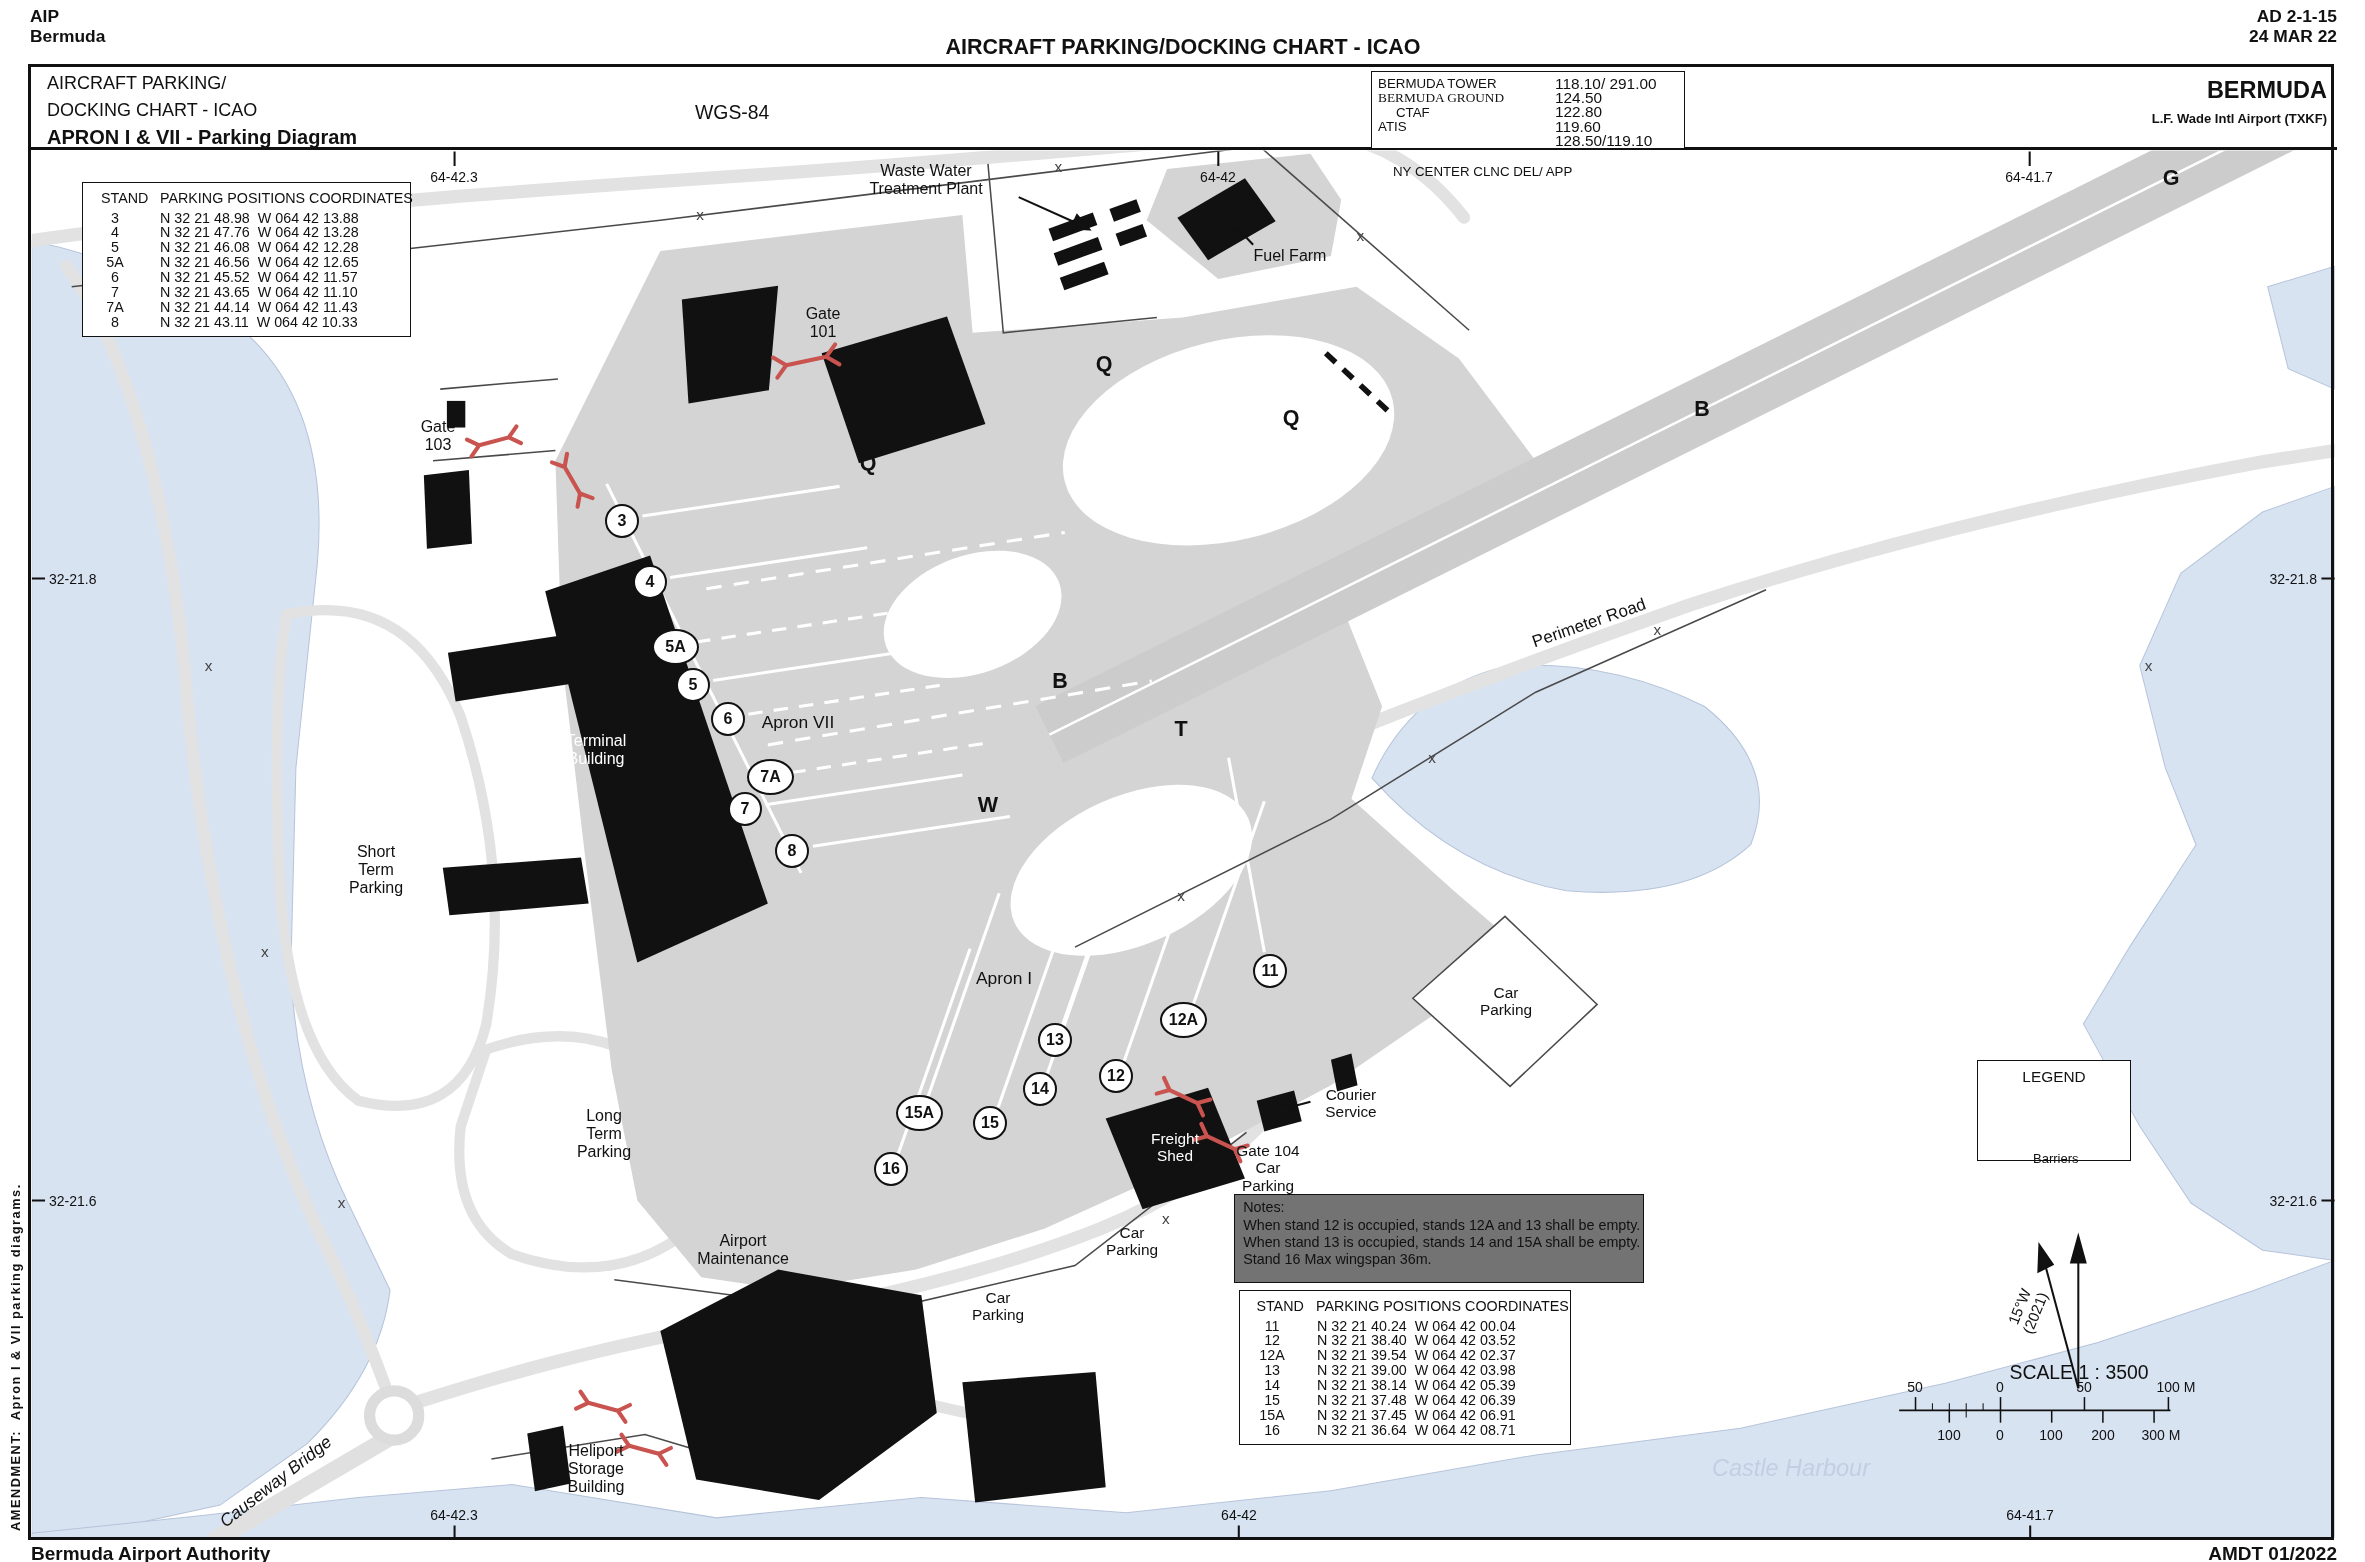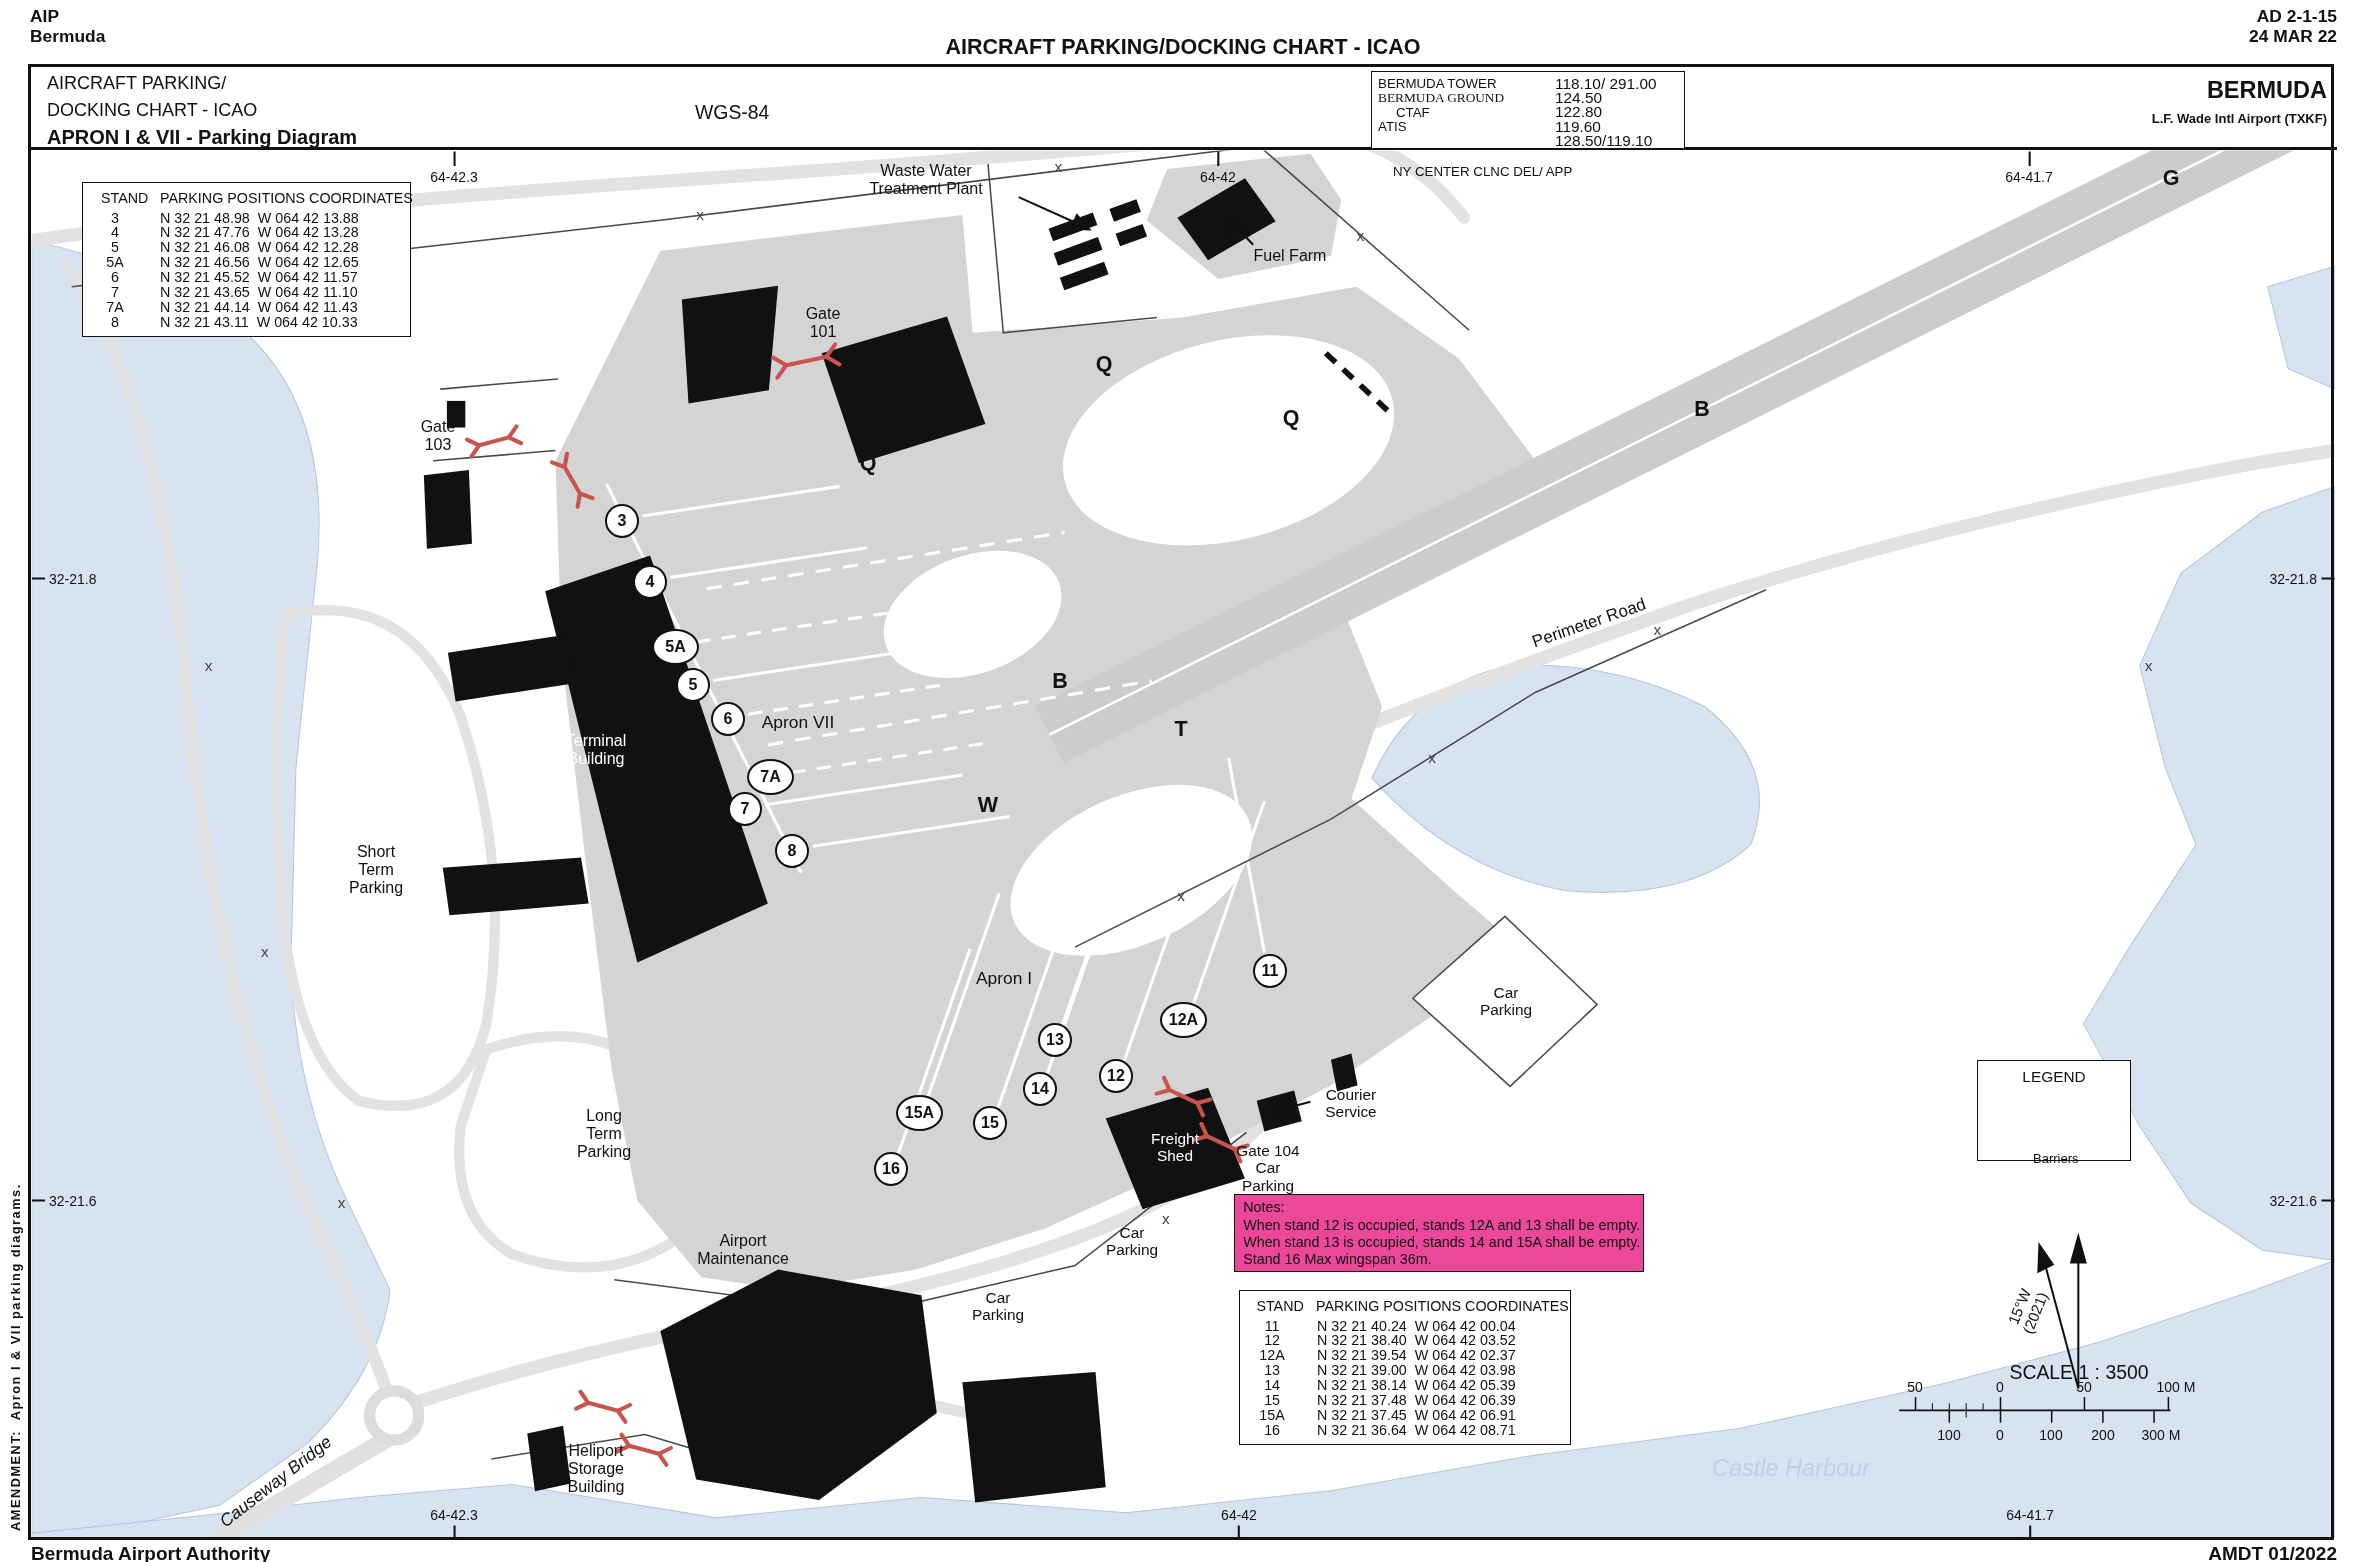--- a/index.html
+++ b/index.html
@@ -20,21 +20,21 @@
   
   .freqbox{position:absolute;left:1371px;top:71px;width:314px;height:78px;border:1.5px solid #111;box-shadow:0 0 0 1px #fff inset;box-sizing:border-box;background:#fff;}
   .freq-name{position:absolute;font-size:13.3px;white-space:pre;}
   .freq-val{position:absolute;font-size:15.4px;white-space:pre;}
   
   .ctable{position:absolute;border:1.5px solid #111;background:#fff;box-sizing:border-box;}
   .cthead{position:absolute;font-size:14.3px;white-space:pre;}
   .ctrow-stand{position:absolute;font-size:14.3px;text-align:center;width:56px;white-space:pre;}
   .ctrow-coord{position:absolute;font-size:14.3px;white-space:pre;}
   
-  .notesbox{position:absolute;left:1234px;top:1194px;width:410px;height:78px;border:1.5px solid #111;background:#ec4899;box-sizing:border-box;}
+  .notesbox{position:absolute;left:1234px;top:1194px;width:410px;height:89px;border:1.5px solid #111;background:#737373;box-sizing:border-box;}
   .noteline{position:absolute;font-size:14.3px;white-space:pre;}
   
   .legendbox{position:absolute;left:1977px;top:1060px;width:154px;height:101px;border:1.5px solid #111;background:#fff;box-sizing:border-box;}
   
   .lbl{position:absolute;transform:translate(-50%,-50%);text-align:center;font-size:16px;line-height:1.13;white-space:pre-line;}
   .lbl.white{color:#fff;}
   .lbl.it{font-style:italic;}
   .twy{position:absolute;transform:translate(-50%,-50%);font-size:21.5px;font-weight:700;}
   .stand{position:absolute;width:34px;height:34px;border:2px solid #111;border-radius:50%;background:#fff;
     display:flex;align-items:center;justify-content:center;font-size:16px;font-weight:600;box-sizing:border-box;}

